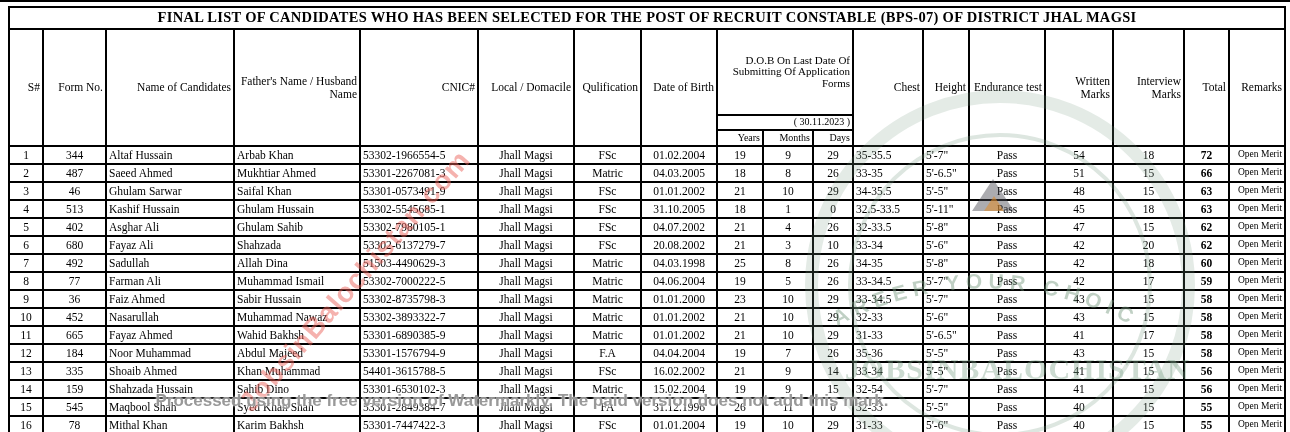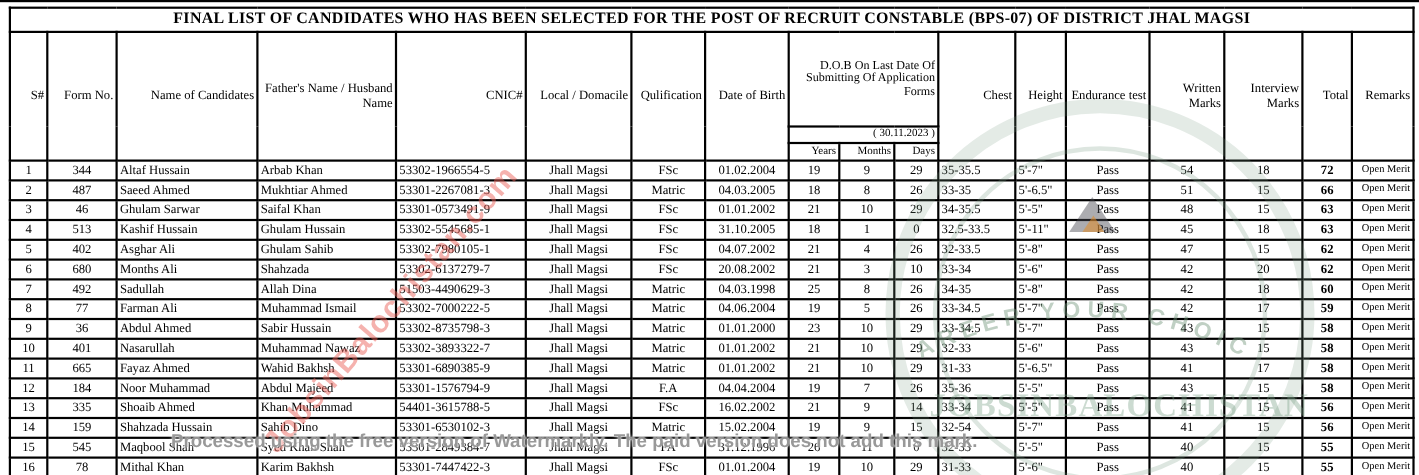--- a/index.html
+++ b/index.html
@@ -264,21 +264,21 @@
         <td class="col-height">5'-8"</td>
         <td class="col-endurance">Pass</td>
         <td class="col-written">47</td>
         <td class="col-interview">15</td>
         <td class="col-total">62</td>
         <td class="col-remarks">Open Merit</td>
       </tr>
       <tr>
         <td class="col-s_no">6</td>
         <td class="col-form_no">680</td>
-        <td class="col-name">Months Ali</td>
+        <td class="col-name">Fayaz Ali</td>
         <td class="col-father_name">Shahzada</td>
         <td class="col-cnic">53302-6137279-7</td>
         <td class="col-domicile">Jhall Magsi</td>
         <td class="col-qualification">FSc</td>
         <td class="col-dob">20.08.2002</td>
         <td class="col-years">21</td>
         <td class="col-months">3</td>
         <td class="col-days">10</td>
         <td class="col-chest">33-34</td>
         <td class="col-height">5'-6"</td>
@@ -324,40 +324,40 @@
         <td class="col-height">5'-7"</td>
         <td class="col-endurance">Pass</td>
         <td class="col-written">42</td>
         <td class="col-interview">17</td>
         <td class="col-total">59</td>
         <td class="col-remarks">Open Merit</td>
       </tr>
       <tr>
         <td class="col-s_no">9</td>
         <td class="col-form_no">36</td>
-        <td class="col-name">Abdul Ahmed</td>
+        <td class="col-name">Faiz Ahmed</td>
         <td class="col-father_name">Sabir Hussain</td>
         <td class="col-cnic">53302-8735798-3</td>
         <td class="col-domicile">Jhall Magsi</td>
         <td class="col-qualification">Matric</td>
         <td class="col-dob">01.01.2000</td>
         <td class="col-years">23</td>
         <td class="col-months">10</td>
         <td class="col-days">29</td>
         <td class="col-chest">33-34.5</td>
         <td class="col-height">5'-7"</td>
         <td class="col-endurance">Pass</td>
         <td class="col-written">43</td>
         <td class="col-interview">15</td>
         <td class="col-total">58</td>
         <td class="col-remarks">Open Merit</td>
       </tr>
       <tr>
         <td class="col-s_no">10</td>
-        <td class="col-form_no">401</td>
+        <td class="col-form_no">452</td>
         <td class="col-name">Nasarullah</td>
         <td class="col-father_name">Muhammad Nawaz</td>
         <td class="col-cnic">53302-3893322-7</td>
         <td class="col-domicile">Jhall Magsi</td>
         <td class="col-qualification">Matric</td>
         <td class="col-dob">01.01.2002</td>
         <td class="col-years">21</td>
         <td class="col-months">10</td>
         <td class="col-days">29</td>
         <td class="col-chest">32-33</td>

